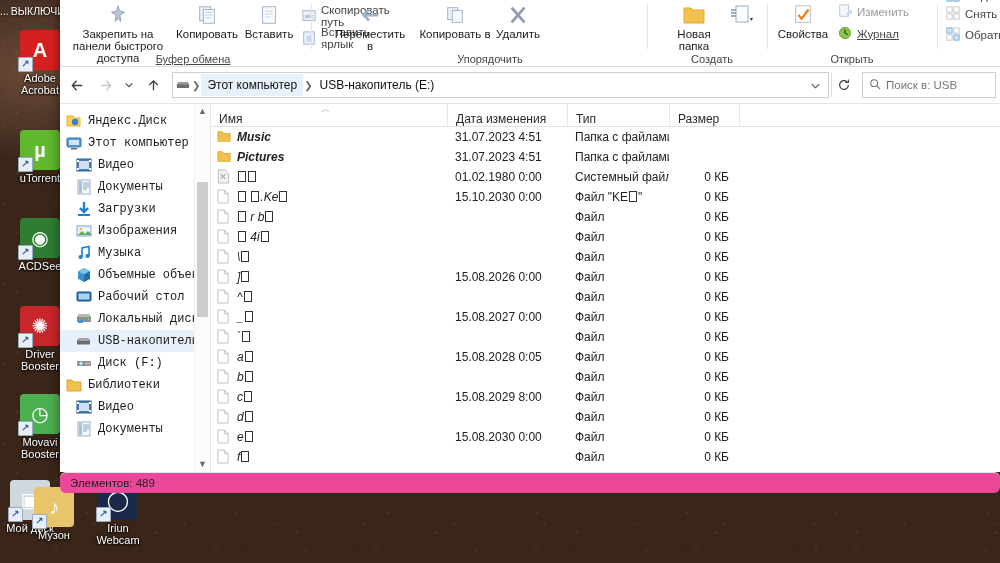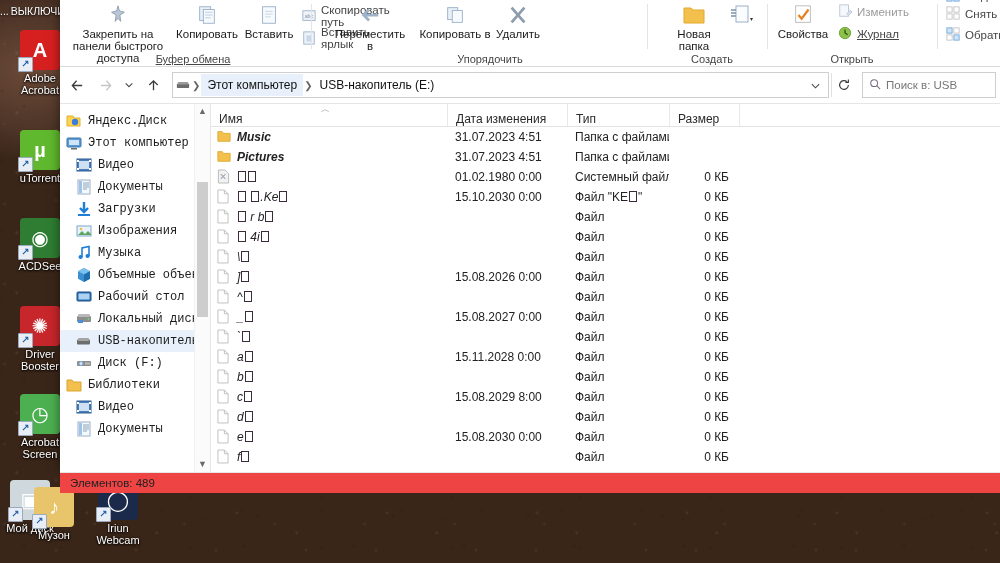--- a/index.html
+++ b/index.html
@@ -122,22 +122,22 @@
   .frow{display:flex;height:20px;align-items:center;font-size:12px;color:#222;}
   .frow .cell{padding-left:8px;box-sizing:border-box;overflow:hidden;white-space:nowrap;}
   .frow .cell.c-name{display:flex;align-items:center;gap:6px;padding-left:6px;}
   .fico{width:14px;height:16px;flex:0 0 14px;}
   .fname{font-size:12px;font-style:italic;}
   .fname.bold{font-weight:bold;}
   .tofu{display:inline-block;width:6px;height:9px;border:1px solid #3b2a3a;
     margin:0 1px;vertical-align:-1px;}
 
   
-  #status{height:20px;border-top:1px solid #e6e6e6;background:#ef4444;
-    display:flex;align-items:center;padding-left:10px;font-size:11.5px;color:#222;}
+  #status{height:20px;border-top:1px solid #e6e6e6;background:#ec4899;
+    display:flex;align-items:center;padding-left:10px;font-size:11.5px;color:#222;border-radius:6px;}
 
   
   #topfrag{position:absolute;left:0;top:0;width:60px;height:22px;z-index:3;
     color:#fff;font-size:10.5px;display:flex;align-items:center;gap:2px;
     text-shadow:0 1px 2px rgba(0,0,0,.9);}
 </style>
 </head>
 <body>
 
 <div id="desktop"></div>
@@ -159,21 +159,21 @@
     <div class="dicon" style="left: 10px; top: 218px;">
       <div class="glyph" style="background:#2e7d32">◉<span class="shortcut">↗</span></div>
       <div class="lbl">ACDSee</div>
     </div>
     <div class="dicon" style="left: 10px; top: 306px;">
       <div class="glyph" style="background:#c7262b">✺<span class="shortcut">↗</span></div>
       <div class="lbl">Driver Booster</div>
     </div>
     <div class="dicon" style="left: 10px; top: 394px;">
       <div class="glyph" style="background:#4caf50">◷<span class="shortcut">↗</span></div>
-      <div class="lbl">Acrobat Screen</div>
+      <div class="lbl">Movavi Booster</div>
     </div>
     <div class="dicon" style="left: 0px; top: 480px;">
       <div class="glyph" style="background:#cfd8dc">▣<span class="shortcut">↗</span></div>
       <div class="lbl">Мой диск</div>
     </div>
     <div class="dicon" style="left: 24px; top: 487px;">
       <div class="glyph" style="background:#e8c46a">♪<span class="shortcut">↗</span></div>
       <div class="lbl">Музон</div>
     </div>
     <div class="dicon" style="left: 88px; top: 480px;">
@@ -730,21 +730,21 @@
             <div class="cell c-size" style="text-align:right;padding-right:10px">0 КБ</div>
           </div>
           <div class="frow">
             <div class="cell c-name">
               <span class="fico"><svg width="12" height="15" viewBox="0 0 13 16">
                   <path d="M1 1h7l4 4v10H1z" fill="#fff" stroke="#bdbdbd"></path>
                   <path d="M8 1v4h4" fill="none" stroke="#bdbdbd"></path>
                 </svg></span>
               <span class="fname">a<span class="tofu"></span></span>
             </div>
-            <div class="cell c-date">15.11.2028 0:00</div>
+            <div class="cell c-date">15.08.2028 0:05</div>
             <div class="cell c-type">Файл</div>
             <div class="cell c-size" style="text-align:right;padding-right:10px">0 КБ</div>
           </div>
           <div class="frow">
             <div class="cell c-name">
               <span class="fico"><svg width="12" height="15" viewBox="0 0 13 16">
                   <path d="M1 1h7l4 4v10H1z" fill="#fff" stroke="#bdbdbd"></path>
                   <path d="M8 1v4h4" fill="none" stroke="#bdbdbd"></path>
                 </svg></span>
               <span class="fname">b<span class="tofu"></span></span>

